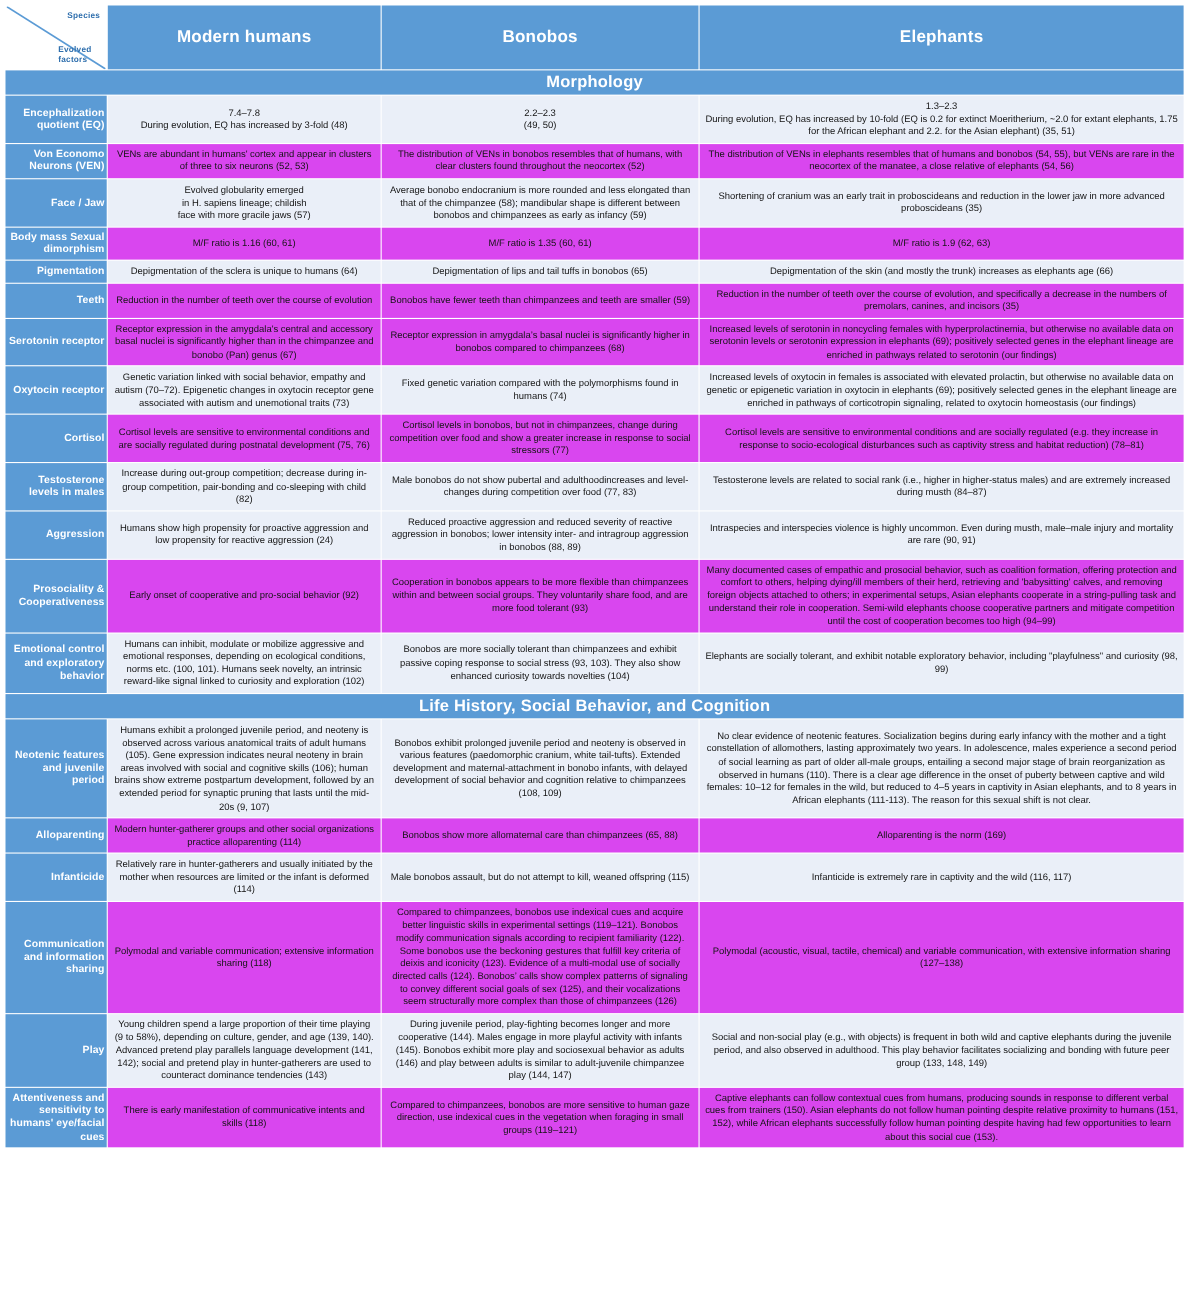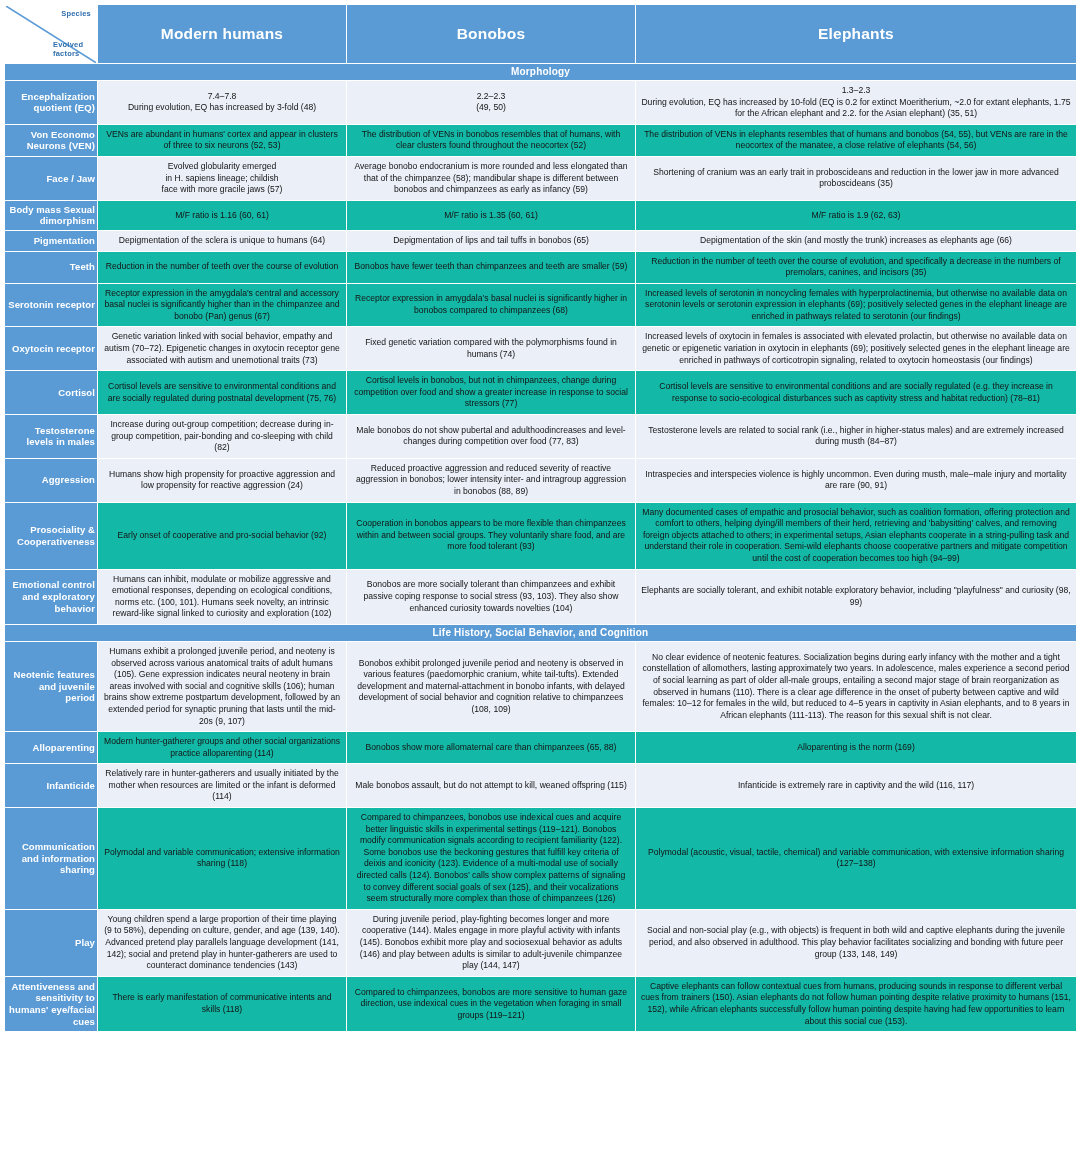--- a/index.html
+++ b/index.html
@@ -68,21 +68,21 @@
     vertical-align: middle;
     height: 58px;
     padding: 2px 6px;
     letter-spacing: .2px;
   }
 
   
   td.section {
     background: #5b9bd5;
     color: #ffffff;
-    font-size: 10px;
+    font-size: 15px;
     font-weight: bold;
     text-align: center;
     height: 16px;
     padding: 2px 0 3px 0;
     letter-spacing: .2px;
     margin-left: 46px;
   }
 
   
   td.factor {
@@ -100,21 +100,21 @@
   
   td.cell {
     font-size: 8.6px;
     line-height: 1.35;
     text-align: center;
     vertical-align: middle;
     padding: 4px 5px;
     color: #141414;
   }
   td.cell.band-a { background: #eaeff8; }
-  td.cell.band-b { background: #14b8a6; }
+  td.cell.band-b { background: #d946ef; }
 </style>
 </head>
 <body>
 
 <div class="sheet">
   <table class="matrix">
     <colgroup>
       <col class="c-factor">
         <col class="c-human">
         <col class="c-bonobo">

